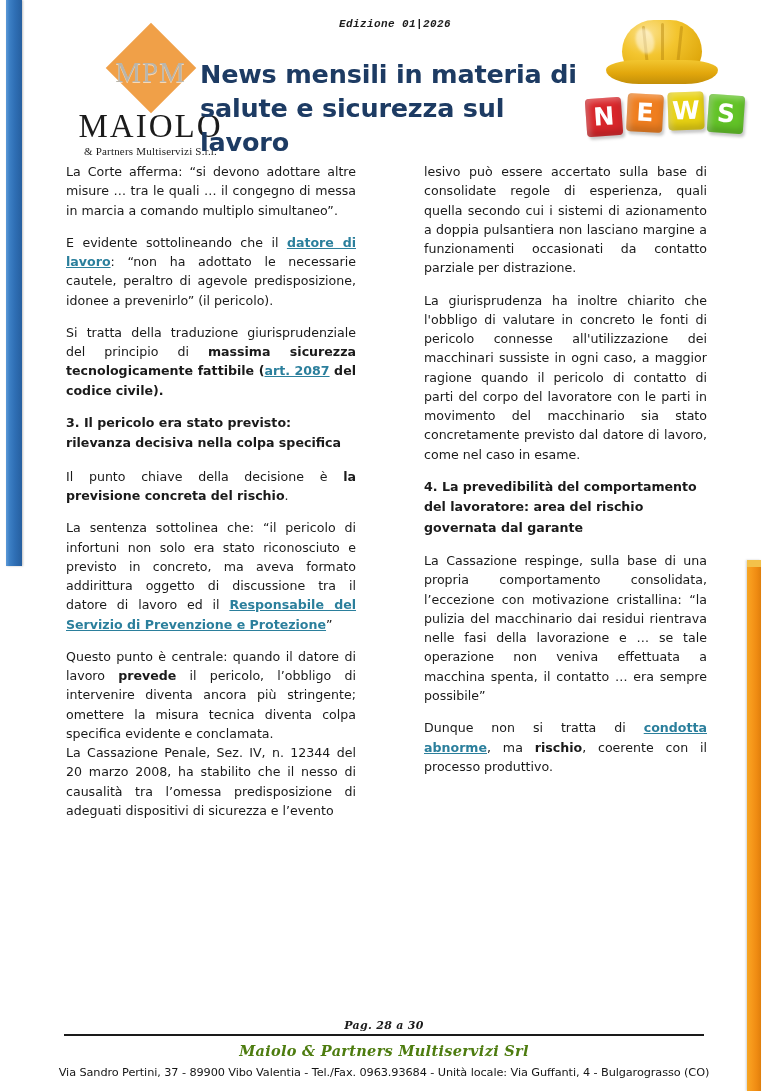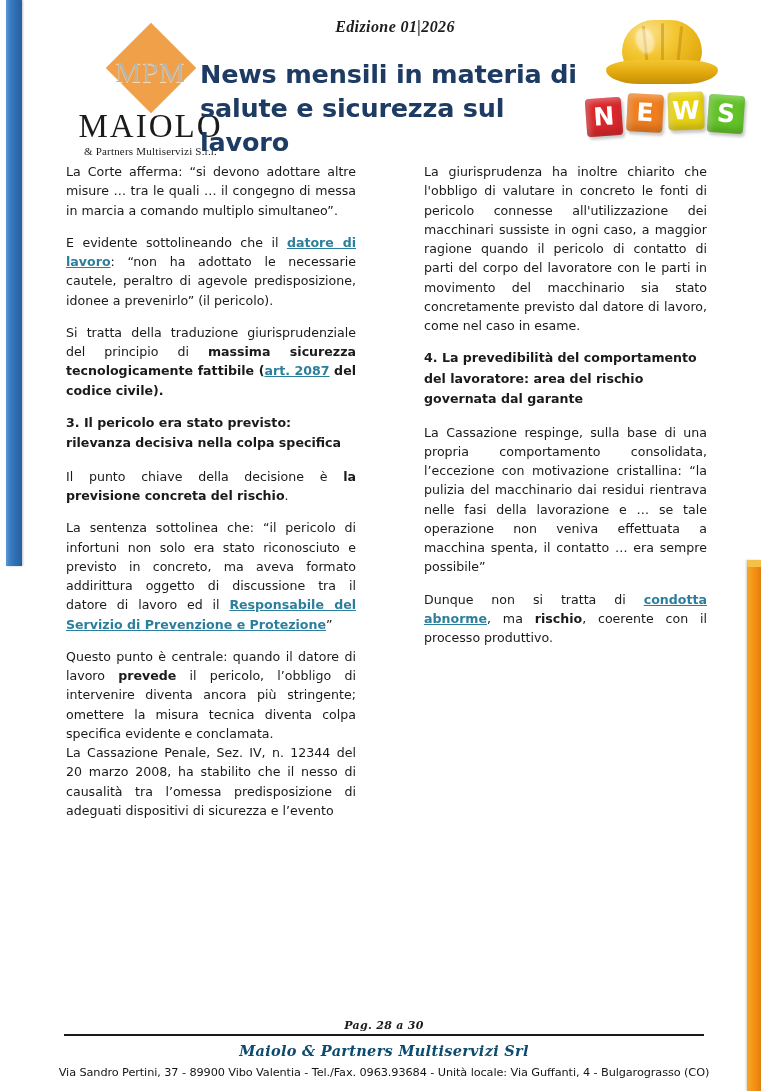--- a/index.html
+++ b/index.html
@@ -101,24 +101,24 @@
     letter-spacing: .2px;
     margin-top: 2px;
   }
 
   .edition {
     position: absolute;
     left: 300px;
     top: 18px;
     width: 190px;
     text-align: center;
-    font-family: Liberation Serif, serif;
+    font-family: Liberation Mono, monospace;
     font-style: italic;
     font-weight: bold;
-    font-size: 16px;
+    font-size: 11px;
     color: #1d1d1d;
     letter-spacing: .4px;
   }
 
   .main-title {
     position: absolute;
     left: 200px;
     top: 58px;
     width: 380px;
     text-align: left;
@@ -262,21 +262,21 @@
     width: 640px;
     height: 2px;
     background: #1a1a1a;
     margin: 0 auto 6px auto;
   }
   .company {
     font-family: "DejaVu Serif", serif;
     font-style: italic;
     font-weight: bold;
     font-size: 14.5px;
-    color: #0c4a6e;
+    color: #4d7c0f;
     letter-spacing: .3px;
     margin-bottom: 7px;
   }
   .address {
     font-family: "DejaVu Sans", sans-serif;
     font-size: 11.3px;
     color: #151515;
     letter-spacing: -0.1px;
   }
 </style>
@@ -338,20 +338,21 @@
 
     <p><span>La sentenza sottolinea che: “il pericolo di infortuni non solo era stato riconosciuto e previsto in concreto, ma aveva formato addirittura oggetto di discussione tra il datore di lavoro ed il </span><a class="lnk" href="#">Responsabile del Servizio di Prevenzione e Protezione</a><span>”</span></p>
 
     <p class="tight"><span>Questo punto è centrale: quando il datore di lavoro </span><b>prevede</b><span> il pericolo, l’obbligo di intervenire diventa ancora più stringente; omettere la misura tecnica diventa colpa specifica evidente e conclamata.</span></p>
 
     <p><span>La Cassazione Penale, Sez. IV, n. 12344 del 20 marzo 2008, ha stabilito che il nesso di causalità tra l’omessa predisposizione di adeguati dispositivi di sicurezza e l’evento</span></p>
   </div>
 
   <div class="col col-right">
 
+    <p><span>lesivo può essere accertato sulla base di consolidate regole di esperienza, quali quella secondo cui i sistemi di azionamento a doppia pulsantiera non lasciano margine a funzionamenti occasionati da contatto parziale per distrazione.</span></p>
 
     <p><span>La giurisprudenza ha inoltre chiarito che l'obbligo di valutare in concreto le fonti di pericolo connesse all'utilizzazione dei macchinari sussiste in ogni caso, a maggior ragione quando il pericolo di contatto di parti del corpo del lavoratore con le parti in movimento del macchinario sia stato concretamente previsto dal datore di lavoro, come nel caso in esame.</span></p>
 
     <p class="head">4. La prevedibilità del comportamento del lavoratore: area del rischio governata dal garante</p>
 
 
     <p><span>La Cassazione respinge, sulla base di una propria comportamento consolidata, l’eccezione con motivazione cristallina: “la pulizia del macchinario dai residui rientrava nelle fasi della lavorazione e … se tale operazione non veniva effettuata a macchina spenta, il contatto … era sempre possibile”</span></p>
 
     <p><span>Dunque non si tratta di </span><a class="lnk" href="#">condotta abnorme</a><span>, ma </span><b>rischio</b><span>, coerente con il processo produttivo.</span></p>
   </div>

